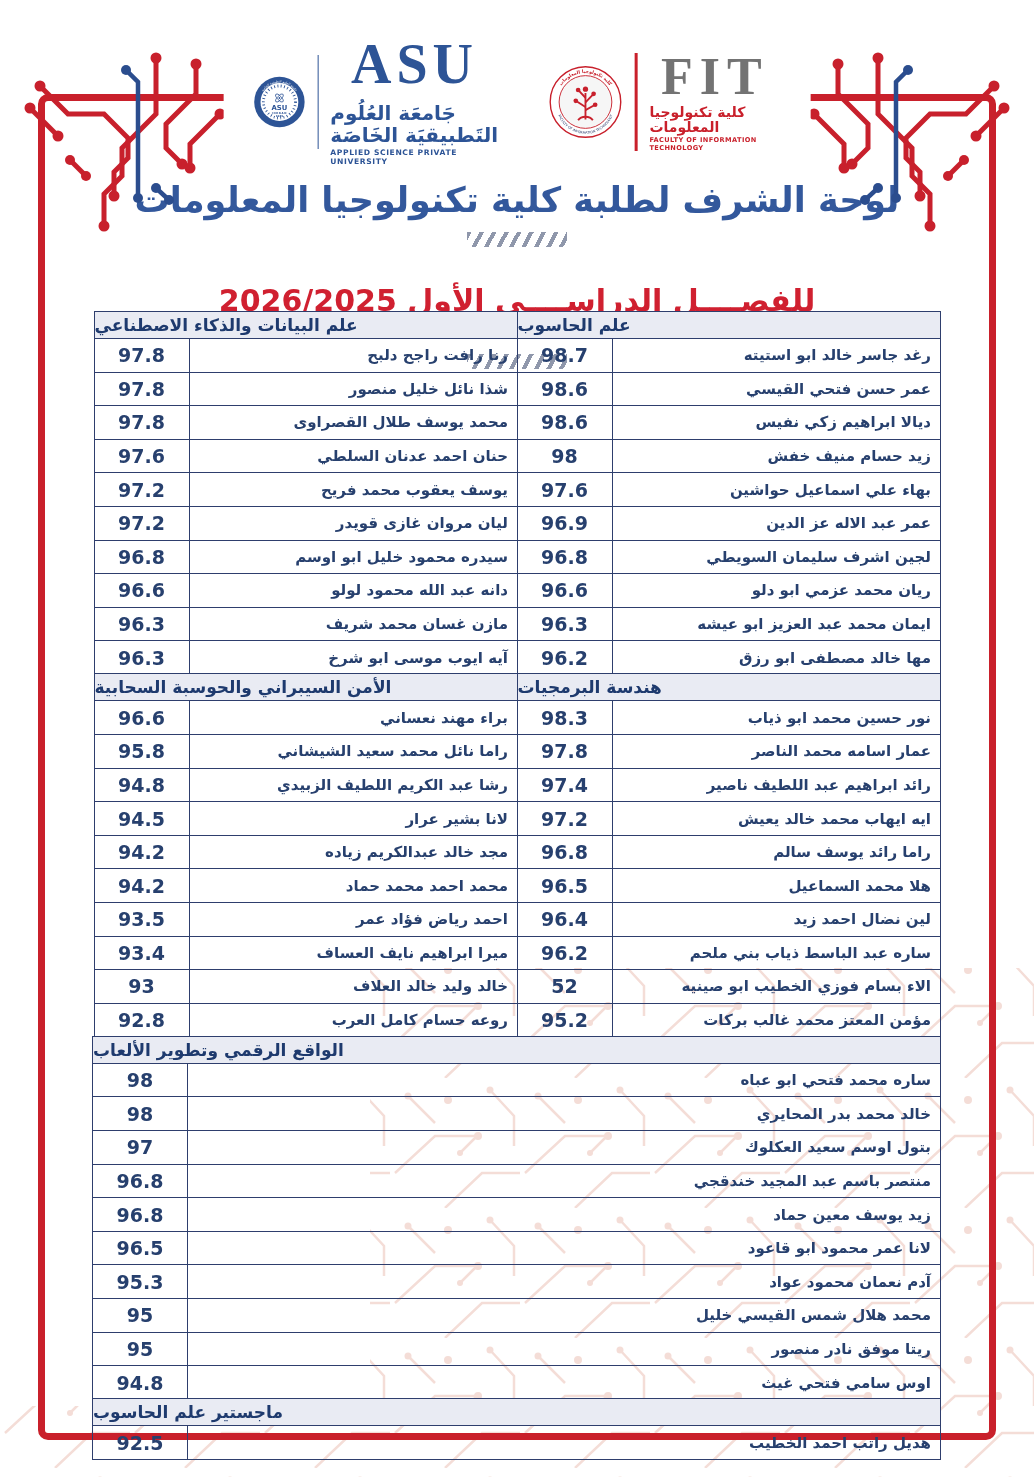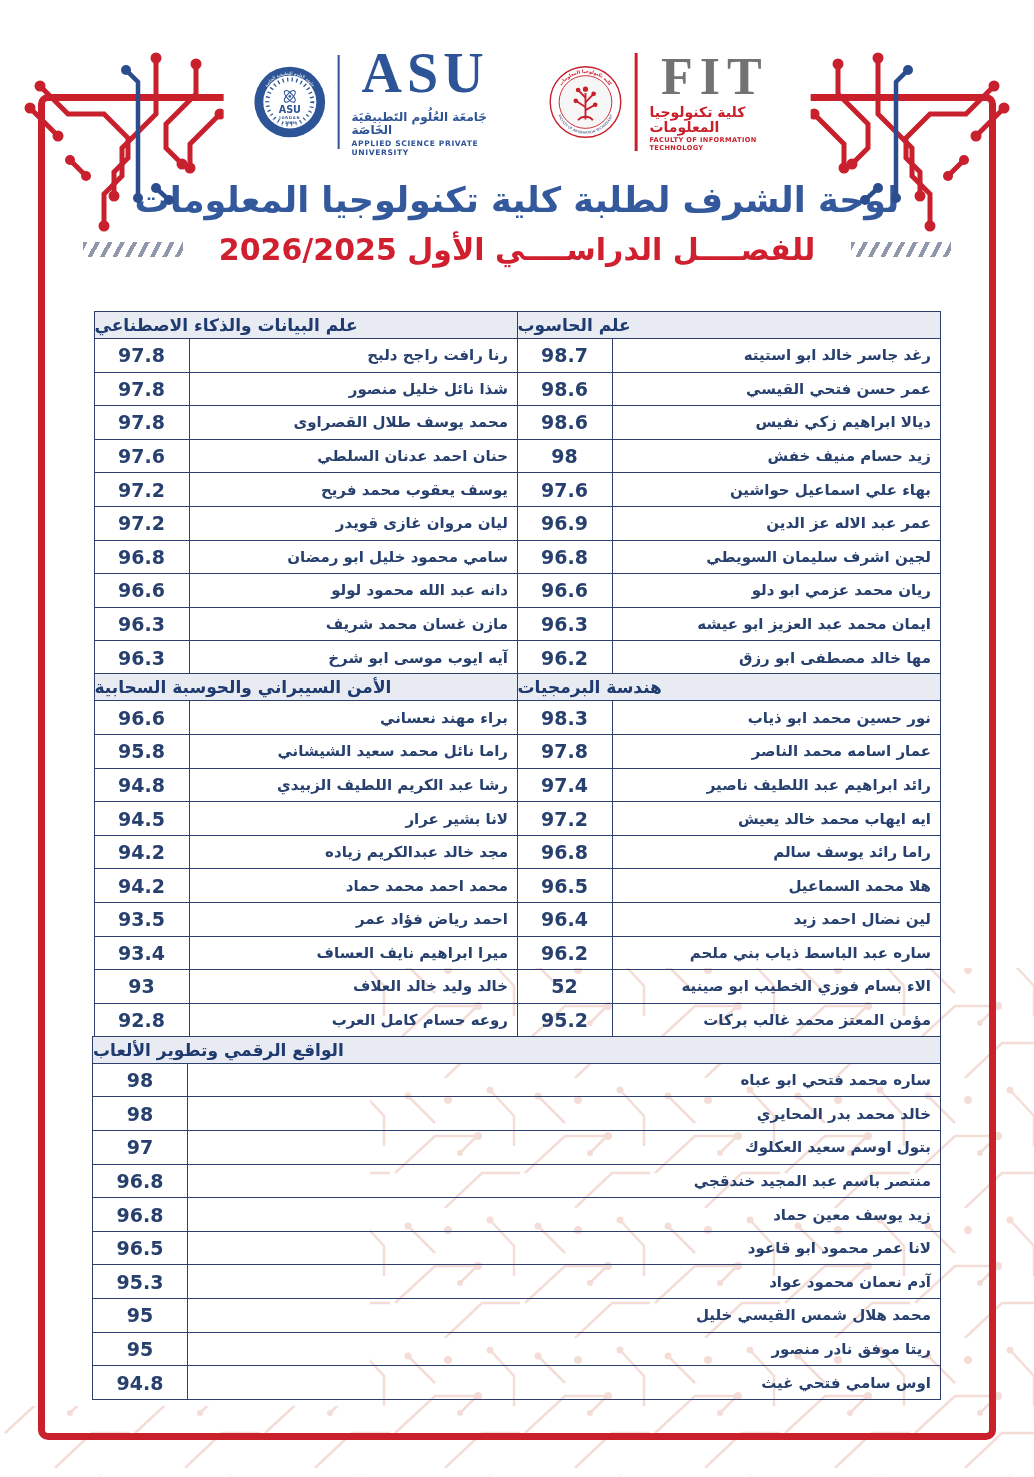--- a/index.html
+++ b/index.html
@@ -23,34 +23,34 @@
     position:absolute;top:36px;left:50%;transform:translateX(-50%);
     background:#ffffff;padding:0 30px;height:132px;display:flex;align-items:center;
     gap:50px;z-index:5;direction:ltr;
   }
   .logo-group{display:flex;align-items:center;gap:12px;}
   .asu-divider{width:2px;height:94px;background:#2d5496;}
   .fit-bar{width:4px;height:98px;background:#c9202b;}
   .logo-text{display:flex;flex-direction:column;align-items:center;line-height:1.1;}
   .asu-acronym{font-family:"Liberation Serif", serif;font-weight:bold;font-size:56px;
     color:#2d5496;letter-spacing:5px;line-height:0.95;}
-  .asu-arabic{font-size:12px;font-weight:bold;color:#2d5496;margin-top:11px;}
+  .asu-arabic{font-size:20px;font-weight:bold;color:#2d5496;margin-top:11px;}
   .asu-english{font-size:7.6px;font-weight:bold;color:#2d5496;letter-spacing:0.6px;margin-top:3px;}
   .fit-acronym{font-family:"Liberation Serif", serif;font-weight:bold;font-size:52px;
     color:#737373;letter-spacing:7px;line-height:0.95;}
   .fit-arabic{font-size:14px;font-weight:bold;color:#c9202b;margin-top:3px;}
   .fit-english{font-size:6.6px;font-weight:bold;color:#c9202b;letter-spacing:0.4px;margin-top:2px;}
   
   .main-title{
     position:absolute;top:180px;left:0;width:100%;text-align:center;z-index:3;
     font-size:35px;font-weight:bold;color:#33589c;direction:rtl;
   }
   .subtitle-row{
     position:absolute;top:232px;left:0;width:100%;display:flex;justify-content:center;
-    align-items:center;gap:36px;z-index:3;
+    align-items:center;gap:36px;z-index:3;flex-direction:column;
   }
   .subtitle{font-size:30px;font-weight:bold;color:#d02030;direction:rtl;white-space:nowrap;}
   .slashes{
     width:100px;height:15px;
     background:repeating-linear-gradient(118deg,#8f97ab 0 4px,transparent 4px 11px);
   }
   
   .board{position:absolute;left:92px;top:311px;width:849px;z-index:3;direction:rtl;}
   .board > * + *{margin-top:-1.5px;}
   .pair{display:flex;}
@@ -322,21 +322,21 @@
         </tr>
           <tr>
           <td class="name">يوسف يعقوب محمد فريح</td>
           <td class="grade">97.2</td>
         </tr>
           <tr>
           <td class="name">ليان مروان غازى قويدر</td>
           <td class="grade">97.2</td>
         </tr>
           <tr>
-          <td class="name">سامي محمود خليل ابو رمضان</td>
+          <td class="name">سيدره محمود خليل ابو اوسم</td>
           <td class="grade">96.8</td>
         </tr>
           <tr>
           <td class="name">دانه عبد الله محمود لولو</td>
           <td class="grade">96.6</td>
         </tr>
           <tr>
           <td class="name">مازن غسان محمد شريف</td>
           <td class="grade">96.3</td>
         </tr>
@@ -504,14 +504,31 @@
         <td class="name">ريتا موفق نادر منصور</td>
         <td class="grade">95</td>
       </tr>
         <tr>
         <td class="name">اوس سامي فتحي غيث</td>
         <td class="grade">94.8</td>
       </tr>
       </tbody>
   </table>
 
+  <table class="full">
+    <colgroup>
+        <col class="col-name">
+        <col class="col-grade">
+      </colgroup>
+    <thead>
+        <tr>
+          <th colspan="2">ماجستير علم الحاسوب</th>
+        </tr>
+      </thead>
+    <tbody>
+        <tr>
+        <td class="name">هديل راتب احمد الخطيب</td>
+        <td class="grade">92.5</td>
+      </tr>
+      </tbody>
+  </table>
 
 </div>
 
 </body></html>

